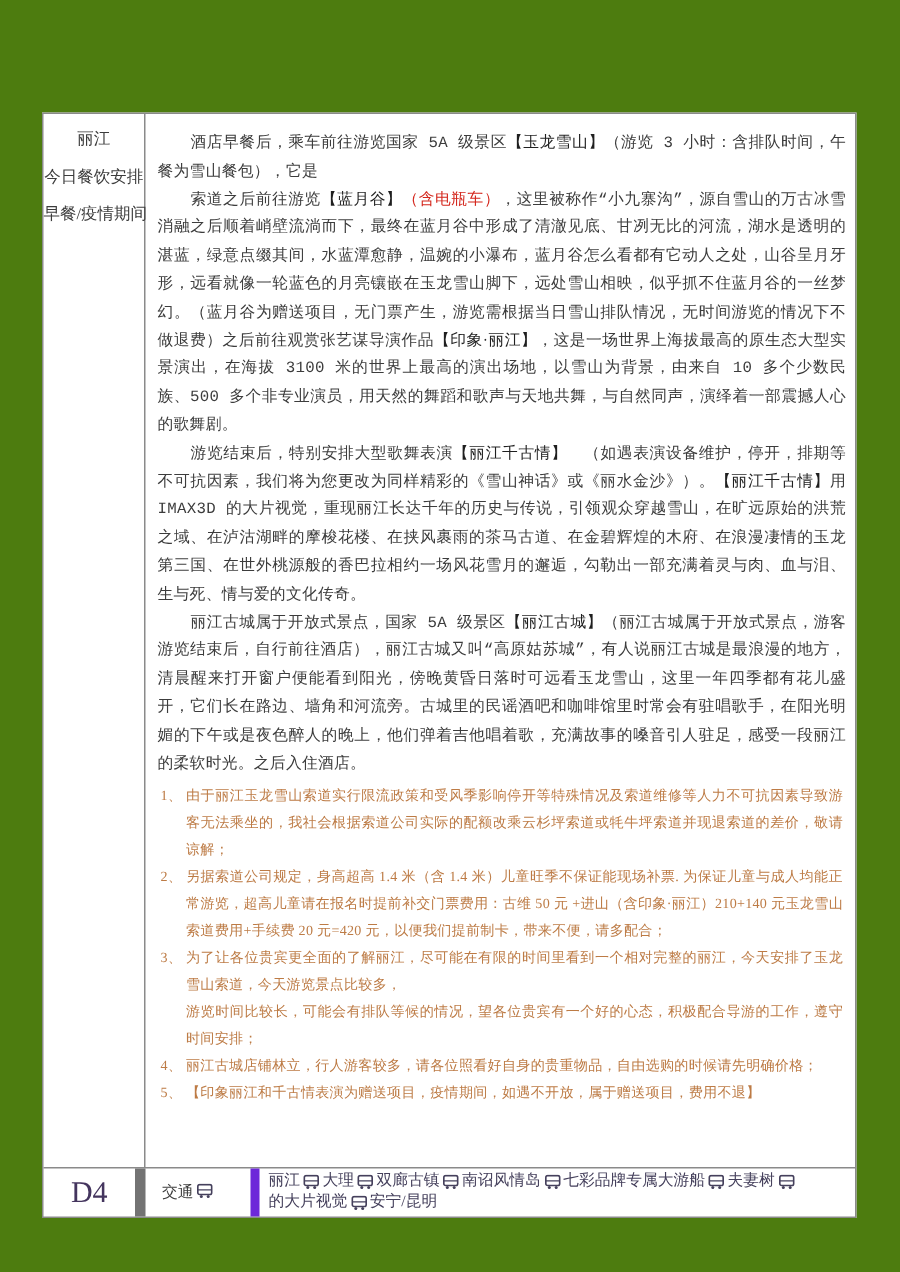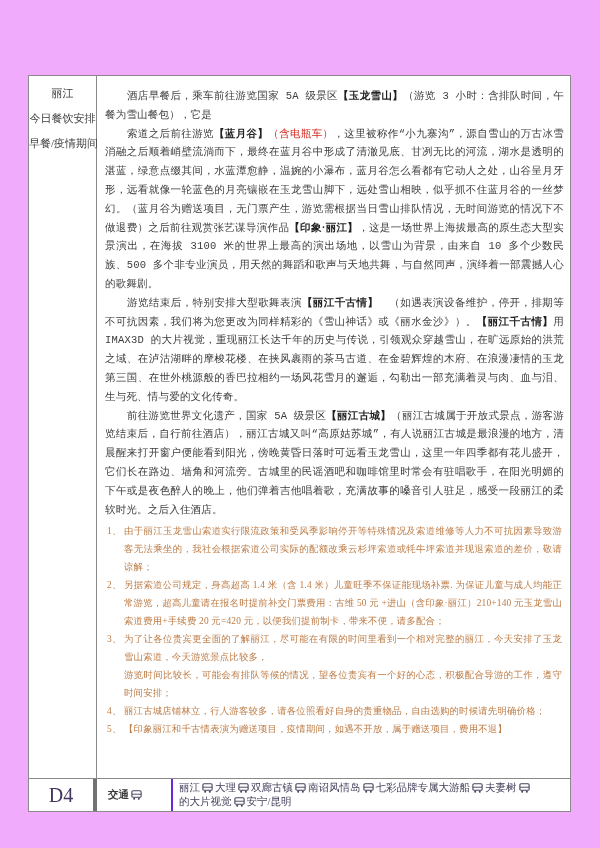--- a/index.html
+++ b/index.html
@@ -10,21 +10,21 @@
   body {
     width: 600px;
     height: 848px;
     font-family: "Liberation Serif", "DejaVu Serif", serif;
     overflow: hidden;
   }
   .sheet {
     position: relative;
     width: 600px;
     height: 848px;
-    background: #f0abfc;
+    background: #4d7c0f;
   }
   .doc-table {
     position: absolute;
     left: 28px;
     top: 75px;
     width: 543px;
     height: 737px;
     border: 1px solid #8a8a8a;
     display: flex;
     flex-direction: column;
@@ -59,21 +59,21 @@
   .para {
     font-size: 10.5px;
     line-height: 17.8px;
     color: #3c3c3c;
     margin: 0;
     text-align: justify;
     letter-spacing: 0.2px;
   }
   .para.indent { text-indent: 22px; }
   .seg-normal { color: #3c3c3c; font-family: Liberation Mono, monospace; }
-  .seg-bold { font-weight: bold; color: #1f1f1f; }
+  .seg-bold { font-weight: normal; color: #1f1f1f; }
   .seg-red { color: #d4271d; }
   .tips { margin-top: 3px; }
   .tips-title {
     font-size: 10px;
     font-weight: bold;
     color: #bd7b45;
     line-height: 19px;
   }
   .tip-item {
     display: flex;
@@ -97,39 +97,38 @@
   }
   .row-footer {
     flex: none;
     height: 32px;
     border-top: 1px solid #8a8a8a;
     display: flex;
   }
   .cell-day {
     width: 68px;
     flex: none;
-    border-right: 4px solid #737373;
+    border-right: 7px solid #737373;
     display: flex;
     align-items: center;
     justify-content: center;
     font-size: 20px;
     color: #44355e;
     box-sizing: border-box;
   }
   .cell-transport {
     width: 76px;
     flex: none;
-    border-right: 2px solid #6d28d9;
+    border-right: 6px solid #6d28d9;
     display: flex;
     align-items: center;
     padding-left: 11px;
     font-size: 10.5px;
     color: #3c3c3c;
     box-sizing: border-box;
-    font-weight: bold;
   }
   .cell-route {
     flex: 1;
     min-width: 0;
     padding: 1px 6px;
     font-size: 10.5px;
     line-height: 14px;
     color: #45405c;
     display: flex;
     flex-wrap: wrap;
@@ -154,21 +153,21 @@
         <div class="header-line">丽江</div>
         <div class="header-line">今日餐饮安排</div>
         <div class="header-line">早餐/疫情期间</div>
       </div>
 
       <div class="cell-main">
         <div>
             <p class="para indent"><span class="seg-normal">酒店早餐后，乘车前往游览国家 5A 级景区</span><span class="seg-bold">【玉龙雪山】</span><span class="seg-normal">（游览 3 小时：含排队时间，午餐为雪山餐包），它是</span></p>
             <p class="para indent"><span class="seg-normal">索道之后前往游览</span><span class="seg-bold">【蓝月谷】</span><span class="seg-red">（含电瓶车）</span><span class="seg-normal">，这里被称作“小九寨沟”，源自雪山的万古冰雪消融之后顺着峭壁流淌而下，最终在蓝月谷中形成了清澈见底、甘冽无比的河流，湖水是透明的湛蓝，绿意点缀其间，水蓝潭愈静，温婉的小瀑布，蓝月谷怎么看都有它动人之处，山谷呈月牙形，远看就像一轮蓝色的月亮镶嵌在玉龙雪山脚下，远处雪山相映，似乎抓不住蓝月谷的一丝梦幻。（蓝月谷为赠送项目，无门票产生，游览需根据当日雪山排队情况，无时间游览的情况下不做退费）之后前往观赏张艺谋导演作品</span><span class="seg-bold">【印象·丽江】</span><span class="seg-normal">，这是一场世界上海拔最高的原生态大型实景演出，在海拔 3100 米的世界上最高的演出场地，以雪山为背景，由来自 10 多个少数民族、500 多个非专业演员，用天然的舞蹈和歌声与天地共舞，与自然同声，演绎着一部震撼人心的歌舞剧。</span></p>
             <p class="para indent"><span class="seg-normal">游览结束后，特别安排大型歌舞表演</span><span class="seg-bold">【丽江千古情】</span><span class="seg-normal">　（如遇表演设备维护，停开，排期等不可抗因素，我们将为您更改为同样精彩的《雪山神话》或《丽水金沙》）。</span><span class="seg-bold">【丽江千古情】</span><span class="seg-normal">用 IMAX3D 的大片视觉，重现丽江长达千年的历史与传说，引领观众穿越雪山，在旷远原始的洪荒之域、在泸沽湖畔的摩梭花楼、在挟风裹雨的茶马古道、在金碧辉煌的木府、在浪漫凄情的玉龙第三国、在世外桃源般的香巴拉相约一场风花雪月的邂逅，勾勒出一部充满着灵与肉、血与泪、生与死、情与爱的文化传奇。</span></p>
-            <p class="para indent"><span class="seg-normal">前往游览世界文化遗产，国家 5A 级景区</span><span class="seg-bold">【丽江古城】</span><span class="seg-normal">（丽江古城属于开放式景点，游客游览结束后，自行前往酒店），丽江古城又叫“高原姑苏城”，有人说丽江古城是最浪漫的地方，清晨醒来打开窗户便能看到阳光，傍晚黄昏日落时可远看玉龙雪山，这里一年四季都有花儿盛开，它们长在路边、墙角和河流旁。古城里的民谣酒吧和咖啡馆里时常会有驻唱歌手，在阳光明媚的下午或是夜色醉人的晚上，他们弹着吉他唱着歌，充满故事的嗓音引人驻足，感受一段丽江的柔软时光。之后入住酒店。</span></p>
+            <p class="para indent"><span class="seg-normal">丽江古城属于开放式景点，国家 5A 级景区</span><span class="seg-bold">【丽江古城】</span><span class="seg-normal">（丽江古城属于开放式景点，游客游览结束后，自行前往酒店），丽江古城又叫“高原姑苏城”，有人说丽江古城是最浪漫的地方，清晨醒来打开窗户便能看到阳光，傍晚黄昏日落时可远看玉龙雪山，这里一年四季都有花儿盛开，它们长在路边、墙角和河流旁。古城里的民谣酒吧和咖啡馆里时常会有驻唱歌手，在阳光明媚的下午或是夜色醉人的晚上，他们弹着吉他唱着歌，充满故事的嗓音引人驻足，感受一段丽江的柔软时光。之后入住酒店。</span></p>
           </div>
         <div class="tips">
           <div>
               <div class="tip-item">
                 <span class="tip-marker">1、</span>
                 <span class="tip-text">由于丽江玉龙雪山索道实行限流政策和受风季影响停开等特殊情况及索道维修等人力不可抗因素导致游客无法乘坐的，我社会根据索道公司实际的配额改乘云杉坪索道或牦牛坪索道并现退索道的差价，敬请谅解；</span>
               </div>
               <div class="tip-item">
                 <span class="tip-marker">2、</span>
                 <span class="tip-text">另据索道公司规定，身高超高 1.4 米（含 1.4 米）儿童旺季不保证能现场补票. 为保证儿童与成人均能正常游览，超高儿童请在报名时提前补交门票费用：古维 50 元 +进山（含印象·丽江）210+140 元玉龙雪山索道费用+手续费 20 元=420 元，以便我们提前制卡，带来不便，请多配合；</span>

